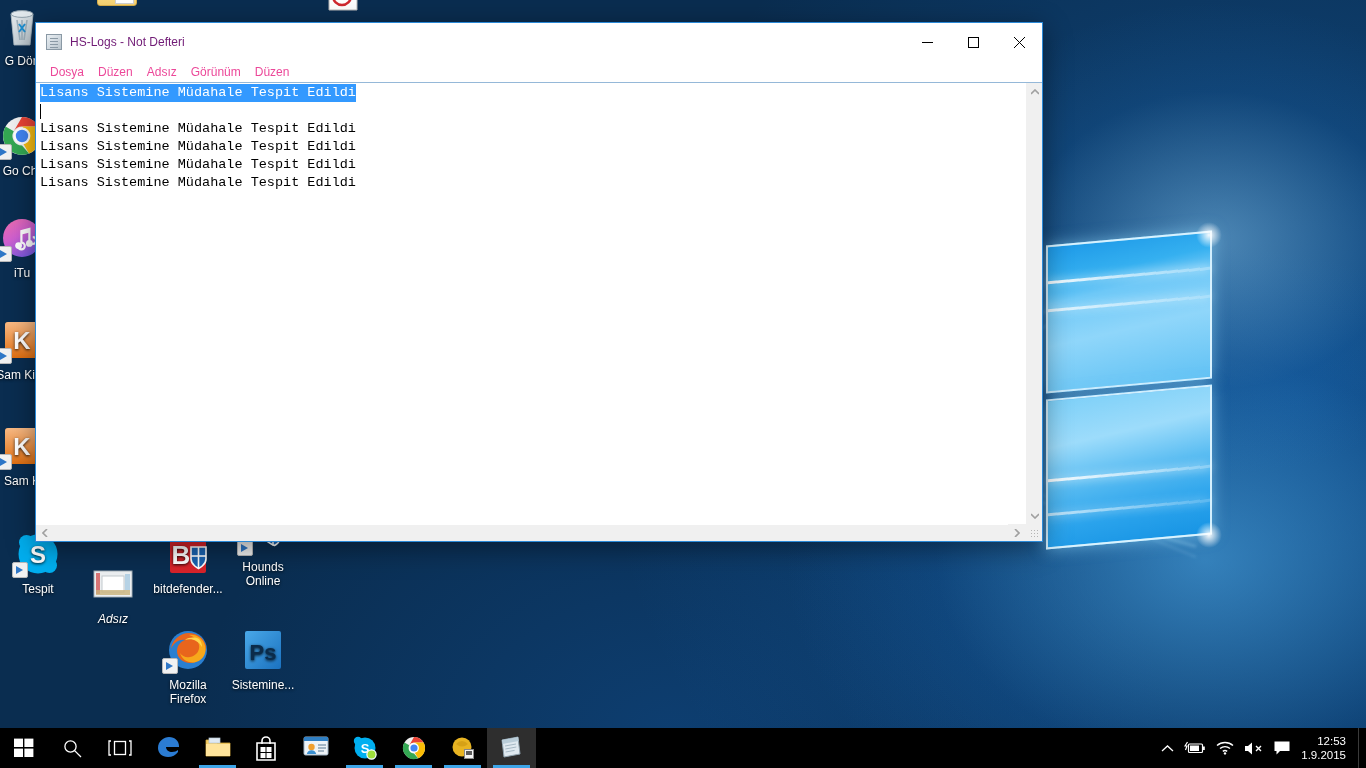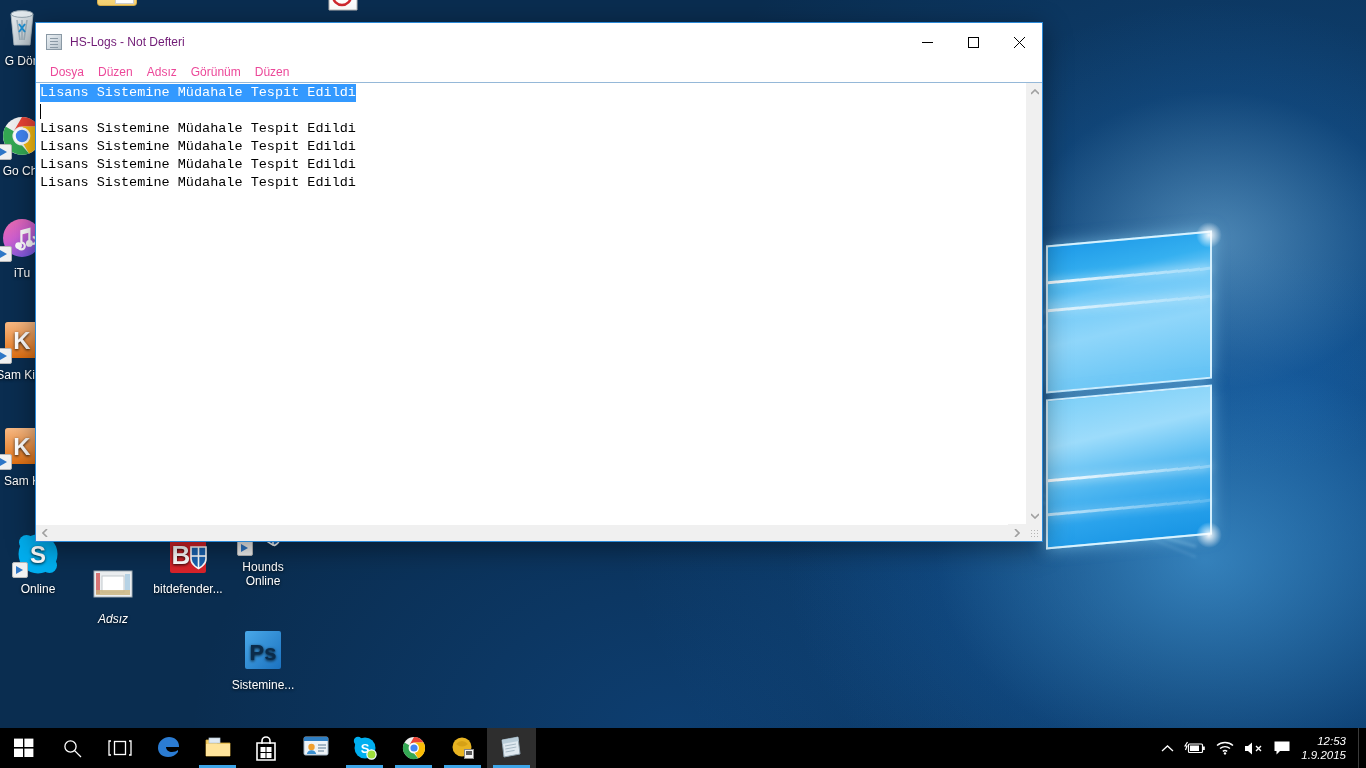--- a/index.html
+++ b/index.html
@@ -283,21 +283,21 @@
     position: absolute; bottom: 0; left: 6px; right: 6px;
     height: 3px; background: #3da5e8;
   }
   .tb-app .appico {
     width: 26px; height: 26px;
     position: relative;
   }
 
   .tray {
     margin-left: auto;
-    display: flex; align-items: center; height: 28px; font-style: italic;
+    display: flex; align-items: center; height: 28px;
   }
   .tray-item {
     height: 40px; min-width: 24px;
     display: flex; align-items: center; justify-content: center;
     padding: 0 5px;
     color: #fff;
     cursor: default;
   }
   .clock {
     height: 40px;
@@ -452,21 +452,21 @@
   <div class="dicon" style="left:0px;top:530px;">
     <div class="glyph">
       <svg width="48" height="48" viewBox="0 0 48 48">
         <circle cx="24" cy="24" r="19.5" fill="#00aff0"></circle>
         <circle cx="12.5" cy="12.5" r="7.5" fill="#00aff0"></circle>
         <circle cx="35.5" cy="35.5" r="7.5" fill="#00aff0"></circle>
         <text x="24" y="33" font-family="Liberation Sans, sans-serif" font-size="24" font-weight="bold" fill="#fff" text-anchor="middle">S</text>
       </svg>
       <span class="shortcut-arrow"></span>
     </div>
-    <span class="lbl">Online</span>
+    <span class="lbl">Tespit</span>
   </div>
 
   <div class="dicon" style="left:75px;top:560px;font-style:italic;">
     <div class="glyph">
       <svg width="48" height="48" viewBox="0 0 48 48">
         <rect x="5" y="11" width="38" height="26" fill="#fff" stroke="#9aa7b0"></rect>
         <rect x="6" y="12" width="36" height="24" fill="#eceff1"></rect>
         <rect x="13" y="16" width="22" height="16" fill="#fff" stroke="#c2c9ce"></rect>
         <rect x="7" y="13" width="4" height="21" fill="#d24b4b" opacity=".75"></rect>
         <rect x="7" y="30" width="34" height="5" fill="#cbb37a" opacity=".8"></rect>
@@ -500,20 +500,32 @@
         <path d="M34 19 v18.5" stroke="#fff" stroke-width="1.5"></path>
         <path d="M26 27 h16" stroke="#fff" stroke-width="1.5"></path>
       </svg>
       <span class="shortcut-arrow"></span>
     </div>
     <span class="lbl">Hounds Online</span>
   </div>
 
 
 
+  <div class="dicon" style="left:150px;top:626px;">
+    <div class="glyph">
+      <svg width="48" height="48" viewBox="0 0 48 48">
+        <circle cx="24" cy="24" r="19" fill="#2a7fd0"></circle>
+        <path d="M42 20 c-2 -8 -9 -13 -17 -13 -9 0 -17 7 -18 16 3 -7 9 -10 14 -9 -5 2 -8 6 -8 11 0 7 6 12 13 12 9 0 16 -7 16 -17z" fill="#e8651c"></path>
+        <path d="M40 17 c-3 -6 -9 -9 -15 -8 6 2 9 6 10 10 1 6 -3 11 -9 12 -4 1 -8 -1 -10 -4 2 7 9 11 16 9 8 -2 12 -11 8 -19z" fill="#f7a81b"></path>
+        <path d="M35 13 c2 2 3 5 3 8 -4 -7 -11 -9 -17 -7 4 -3 10 -3 14 -1z" fill="#ffd44d"></path>
+      </svg>
+      <span class="shortcut-arrow"></span>
+    </div>
+    <span class="lbl">Mozilla Firefox</span>
+  </div>
 
   <div class="dicon" style="left:225px;top:626px;">
     <div class="glyph">
       <svg width="48" height="48" viewBox="0 0 48 48">
         <rect x="6" y="5" width="36" height="38" rx="2" fill="url(#psg)"></rect>
         <text x="24" y="34" font-family="Liberation Sans, sans-serif" font-size="22" font-weight="bold" fill="#0b2b4a" text-anchor="middle">Ps</text>
         <defs>
             <linearGradient id="psg" x1="0" y1="0" x2="1" y2="1">
           <stop offset="0" stop-color="#49a8e8"></stop>
               <stop offset="1" stop-color="#1b72c0"></stop>

